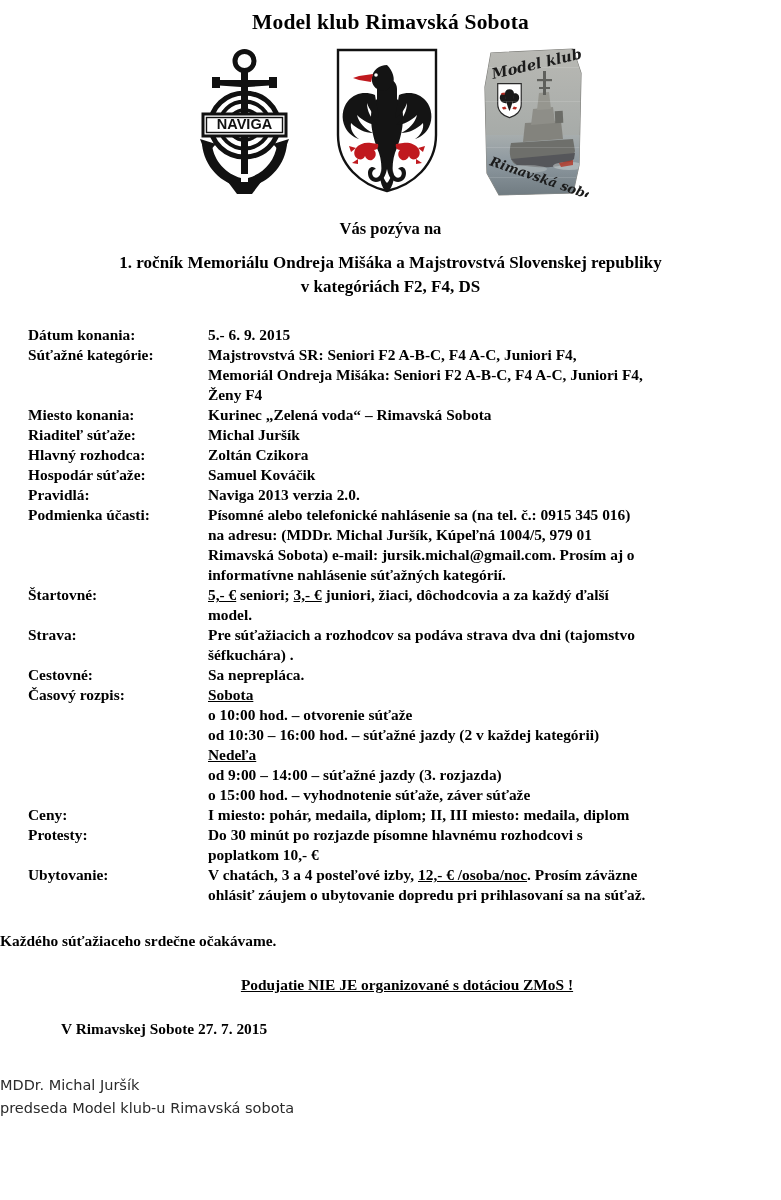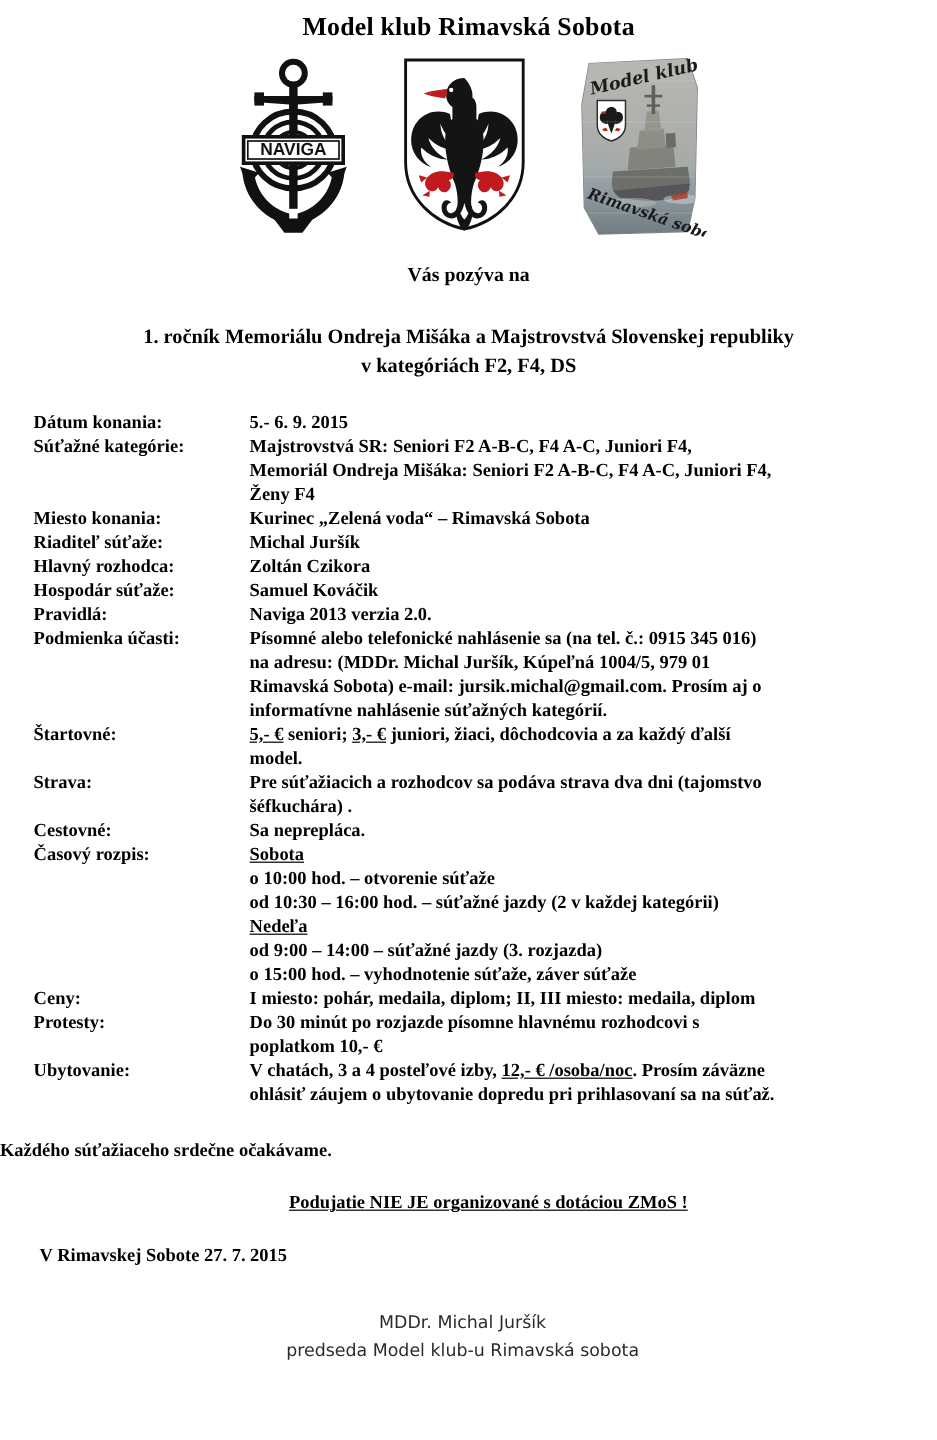--- a/index.html
+++ b/index.html
@@ -74,21 +74,21 @@
     text-align: center;
     font-size: 16.5px;
     font-weight: bold;
     margin-top: 22px;
   }
   .event-title {
     text-align: center;
     font-size: 17px;
     font-weight: bold;
     line-height: 1.42;
-    margin-top: 30px;
+    margin-top: 12px;
     padding: 0 42px;
   }
 
   
   .details {
     margin-top: 26px;
     padding-left: 28px;
     padding-right: 28px;
   }
   .row {
@@ -122,25 +122,26 @@
     font-weight: bold;
     margin-top: 26px;
     text-decoration: underline;
     text-align: center;
   }
   .place-date {
     padding-left: 33px;
     font-size: 15.4px;
     font-weight: bold;
     margin-top: 26px;
+    margin-left: 28px;
   }
 
   .signature {
     margin-top: 36px;
-    text-align: center;
+    text-align: left;
     font-family: "DejaVu Sans", "Liberation Sans", sans-serif;
     font-size: 14.5px;
     font-weight: normal;
     color: #2b2b2b;
     line-height: 1.55;
     padding-right: 10px;
   }
 </style>
 </head>
 <body>

